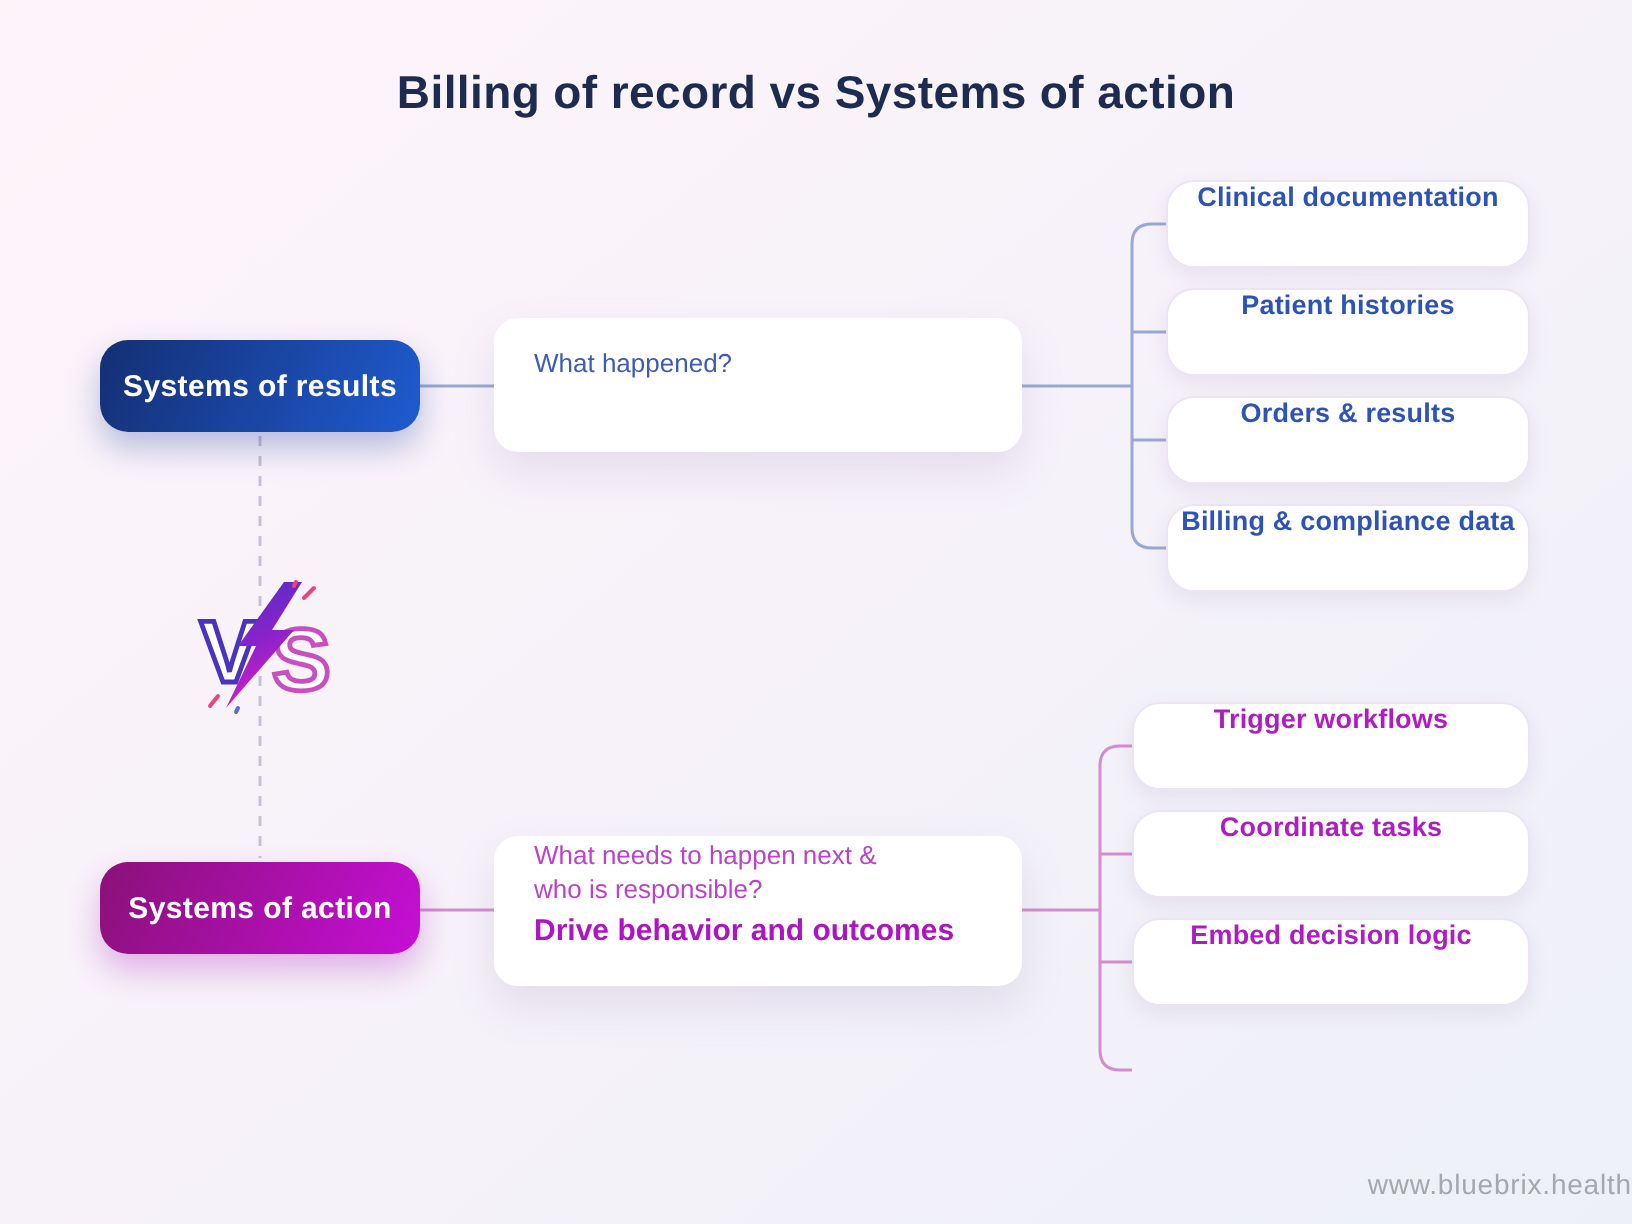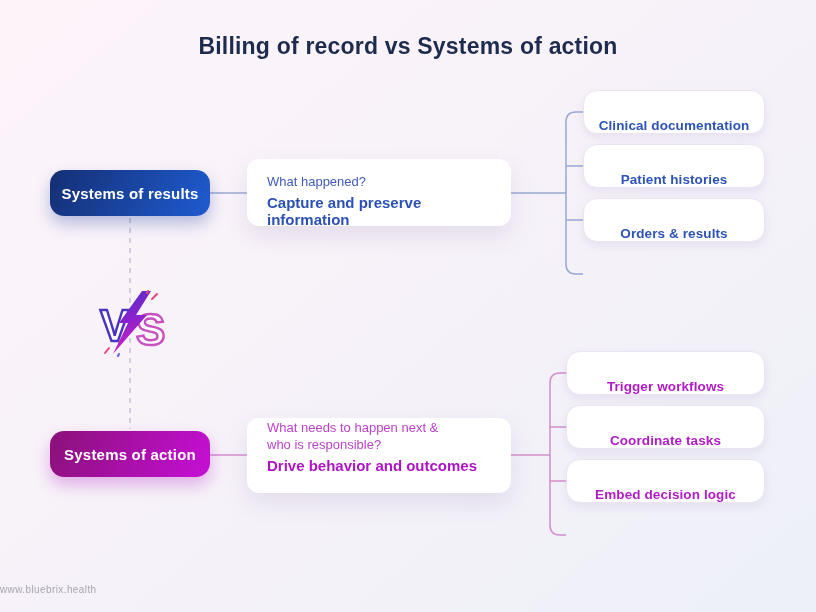--- a/index.html
+++ b/index.html
@@ -46,29 +46,29 @@
   .midcard.action .q{color:#bb43c9;}
   .midcard .s{font-size:15px;font-weight:700;margin-top:4px;}
   .midcard.record .s{color:#2c51b4;}
   .midcard.action .s{color:#ae14c3;}
   .item{
     position:absolute;height:44px;
     background:#ffffff;border-radius:14px;
     border:1px solid #ece4f3;
     box-shadow:0 4px 10px rgba(130,110,170,.12);
     box-sizing:border-box;
-    display:flex;align-items:flex-end;justify-content:center;
+    display:flex;align-items:flex-start;justify-content:center;
     font-size:13.5px;font-weight:700;letter-spacing:.1px;
   }
   .item.rec{left:583px;width:182px;color:#2d53b6;}
   .item.act{left:566px;width:199px;color:#b01cc4;}
   .vs{position:absolute;left:96px;top:290px;width:76px;height:68px;}
   .footer{
     position:absolute;left:0;right:0;top:584px;
-    text-align:left;font-size:10px;color:#a6a6b0;letter-spacing:.4px;
+    text-align:right;font-size:14px;color:#a6a6b0;letter-spacing:.4px;
   }
 </style>
 </head>
 <body>
 
 <div class="canvas">
 
   <h1 class="title">Billing of record vs Systems of action</h1>
 
   <svg class="connectors" viewBox="0 0 816 612">
@@ -110,31 +110,33 @@
       <line x1="22" y1="66" x2="23" y2="64" stroke="#5a6bd8"></line>
     </g>
   </svg>
 
   <div class="pill record">
     <span>Systems of results</span>
   </div>
 
   <div class="midcard record">
     <div class="q">What happened?</div>
-    <div class="s">Capture and preserve information</div>
   </div>
 
   <div class="item rec" style="top:90px">
     <span>Clinical documentation</span>
   </div>
   <div class="item rec" style="top:144px">
     <span>Patient histories</span>
   </div>
   <div class="item rec" style="top:198px">
     <span>Orders &amp; results</span>
+  </div>
+  <div class="item rec" style="top:252px">
+    <span>Billing &amp; compliance data</span>
   </div>
 
   <div class="pill action">
     <span>Systems of action</span>
   </div>
 
   <div class="midcard action">
     <div class="q">What needs to happen next &amp;</div>
     <div class="q">who is responsible?</div>
     <div class="s">Drive behavior and outcomes</div>

